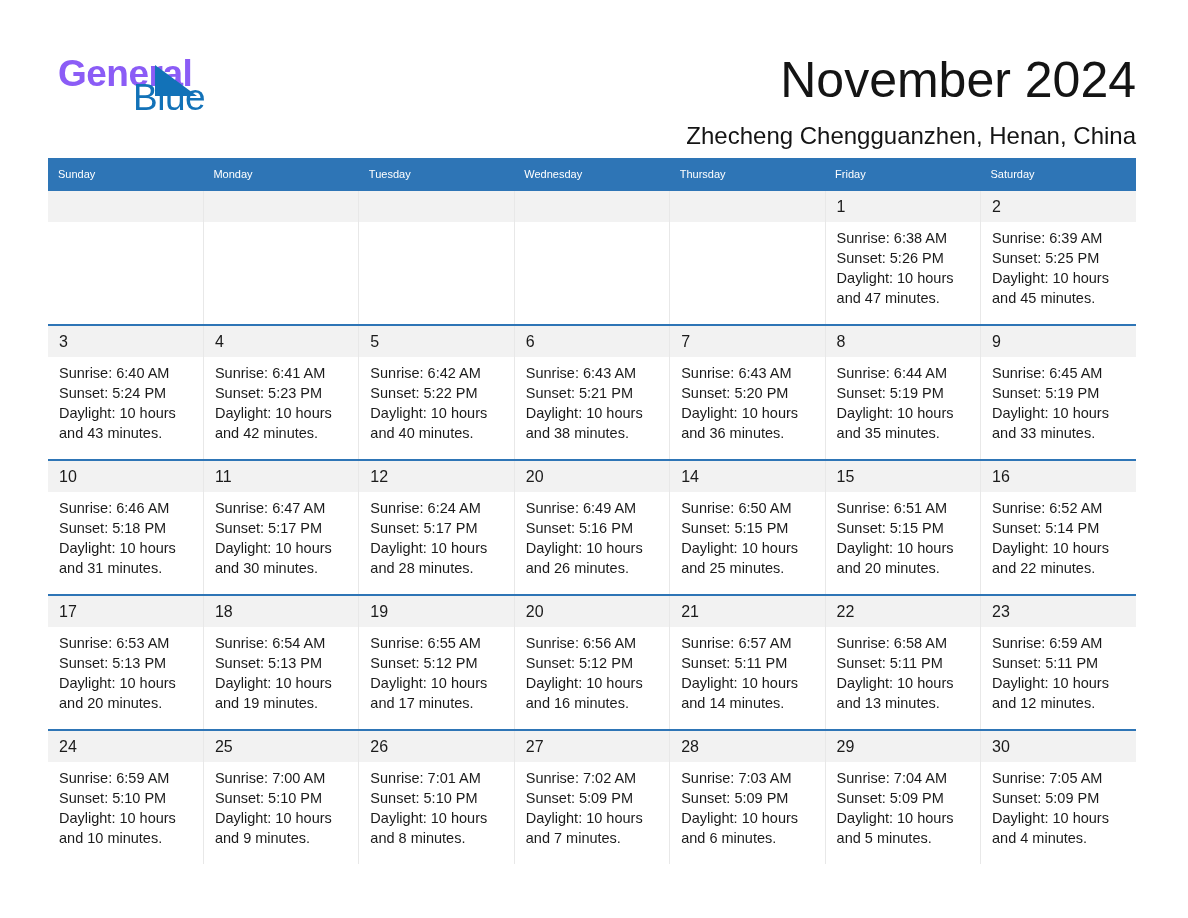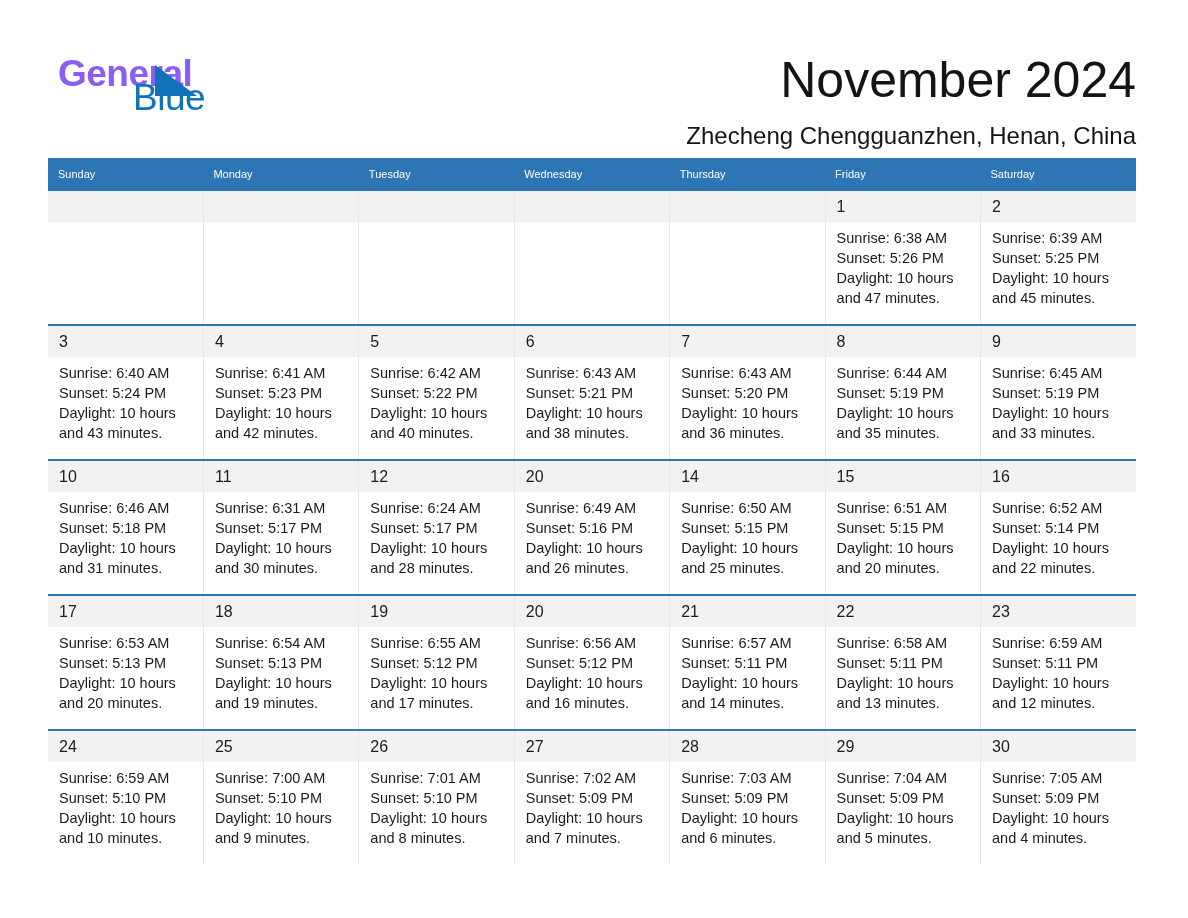--- a/index.html
+++ b/index.html
@@ -317,21 +317,21 @@
           <div class="cellbody">
             <div>Sunrise: 6:46 AM</div>
             <div>Sunset: 5:18 PM</div>
             <div>Daylight: 10 hours</div>
             <div>and 31 minutes.</div>
           </div>
         </td>
         <td>
           <div class="daynum">11</div>
           <div class="cellbody">
-            <div>Sunrise: 6:31 AM</div>
+            <div>Sunrise: 6:47 AM</div>
             <div>Sunset: 5:17 PM</div>
             <div>Daylight: 10 hours</div>
             <div>and 30 minutes.</div>
           </div>
         </td>
         <td>
           <div class="daynum">12</div>
           <div class="cellbody">
             <div>Sunrise: 6:24 AM</div>
             <div>Sunset: 5:17 PM</div>

